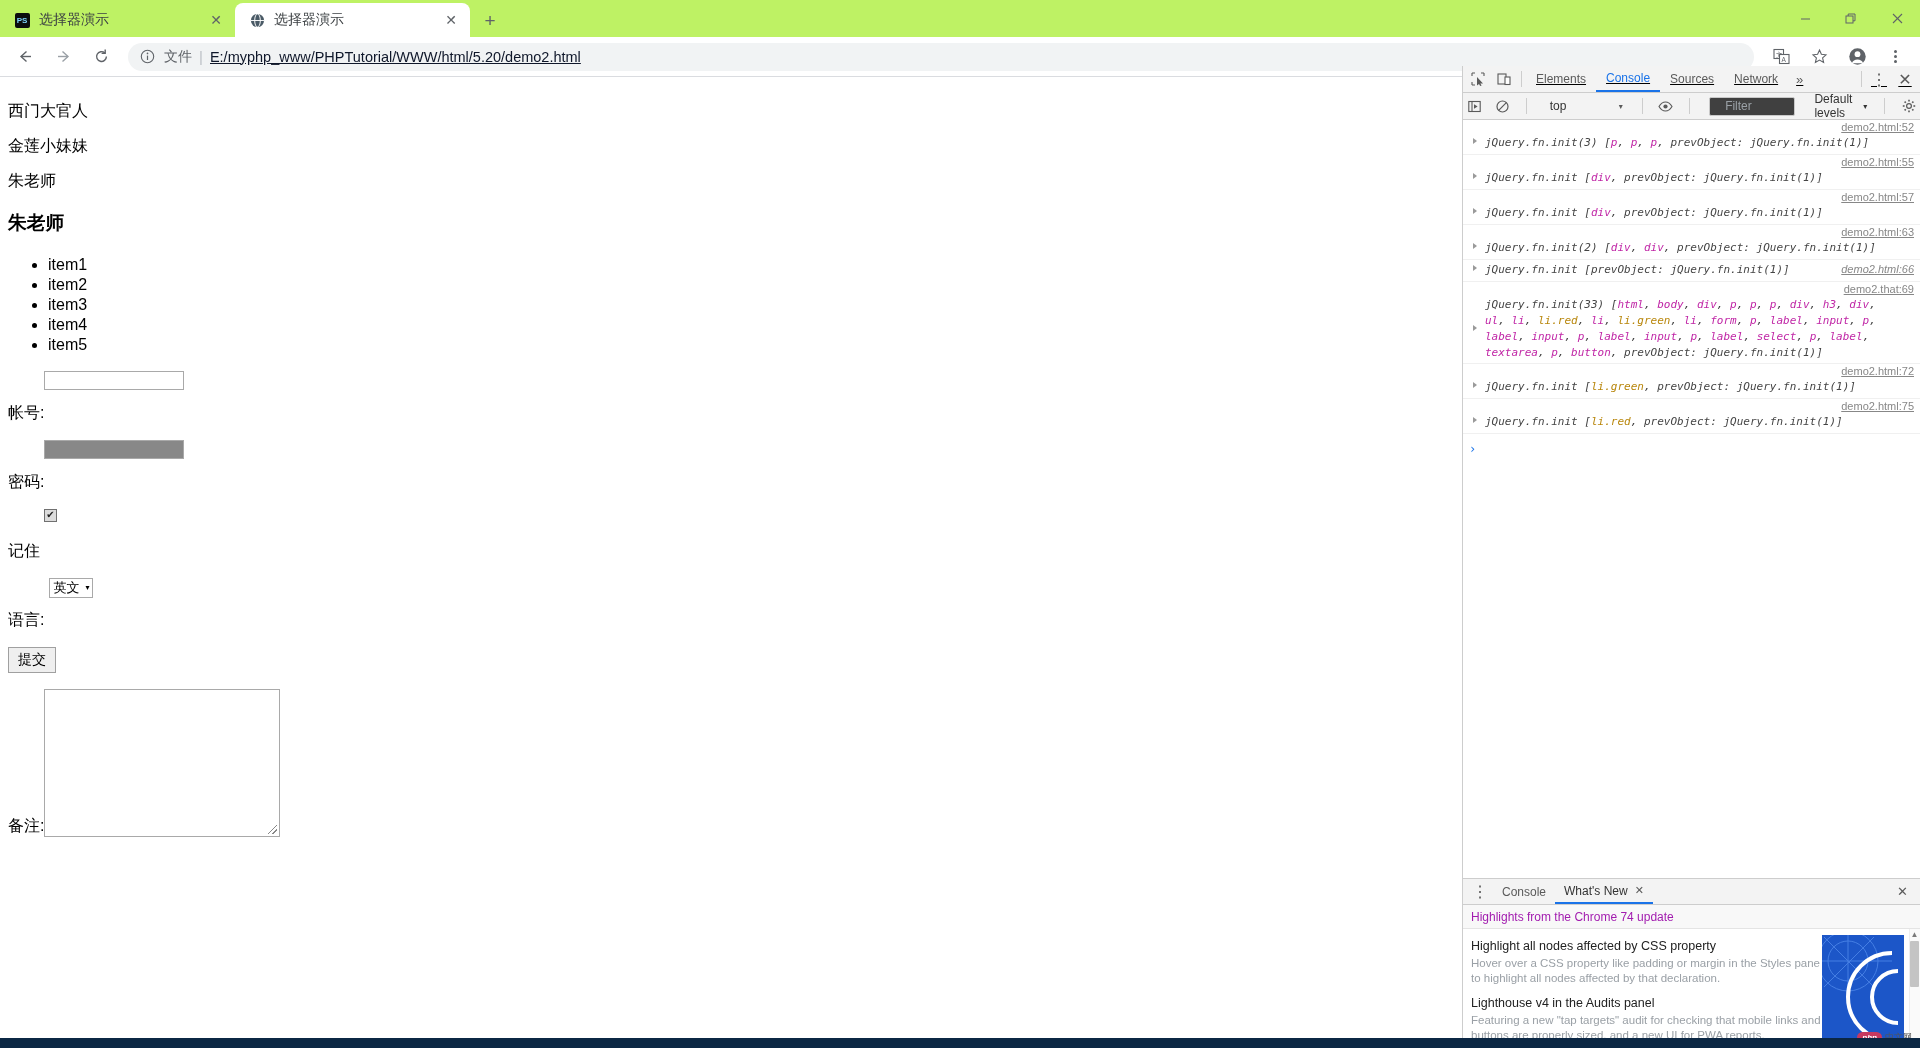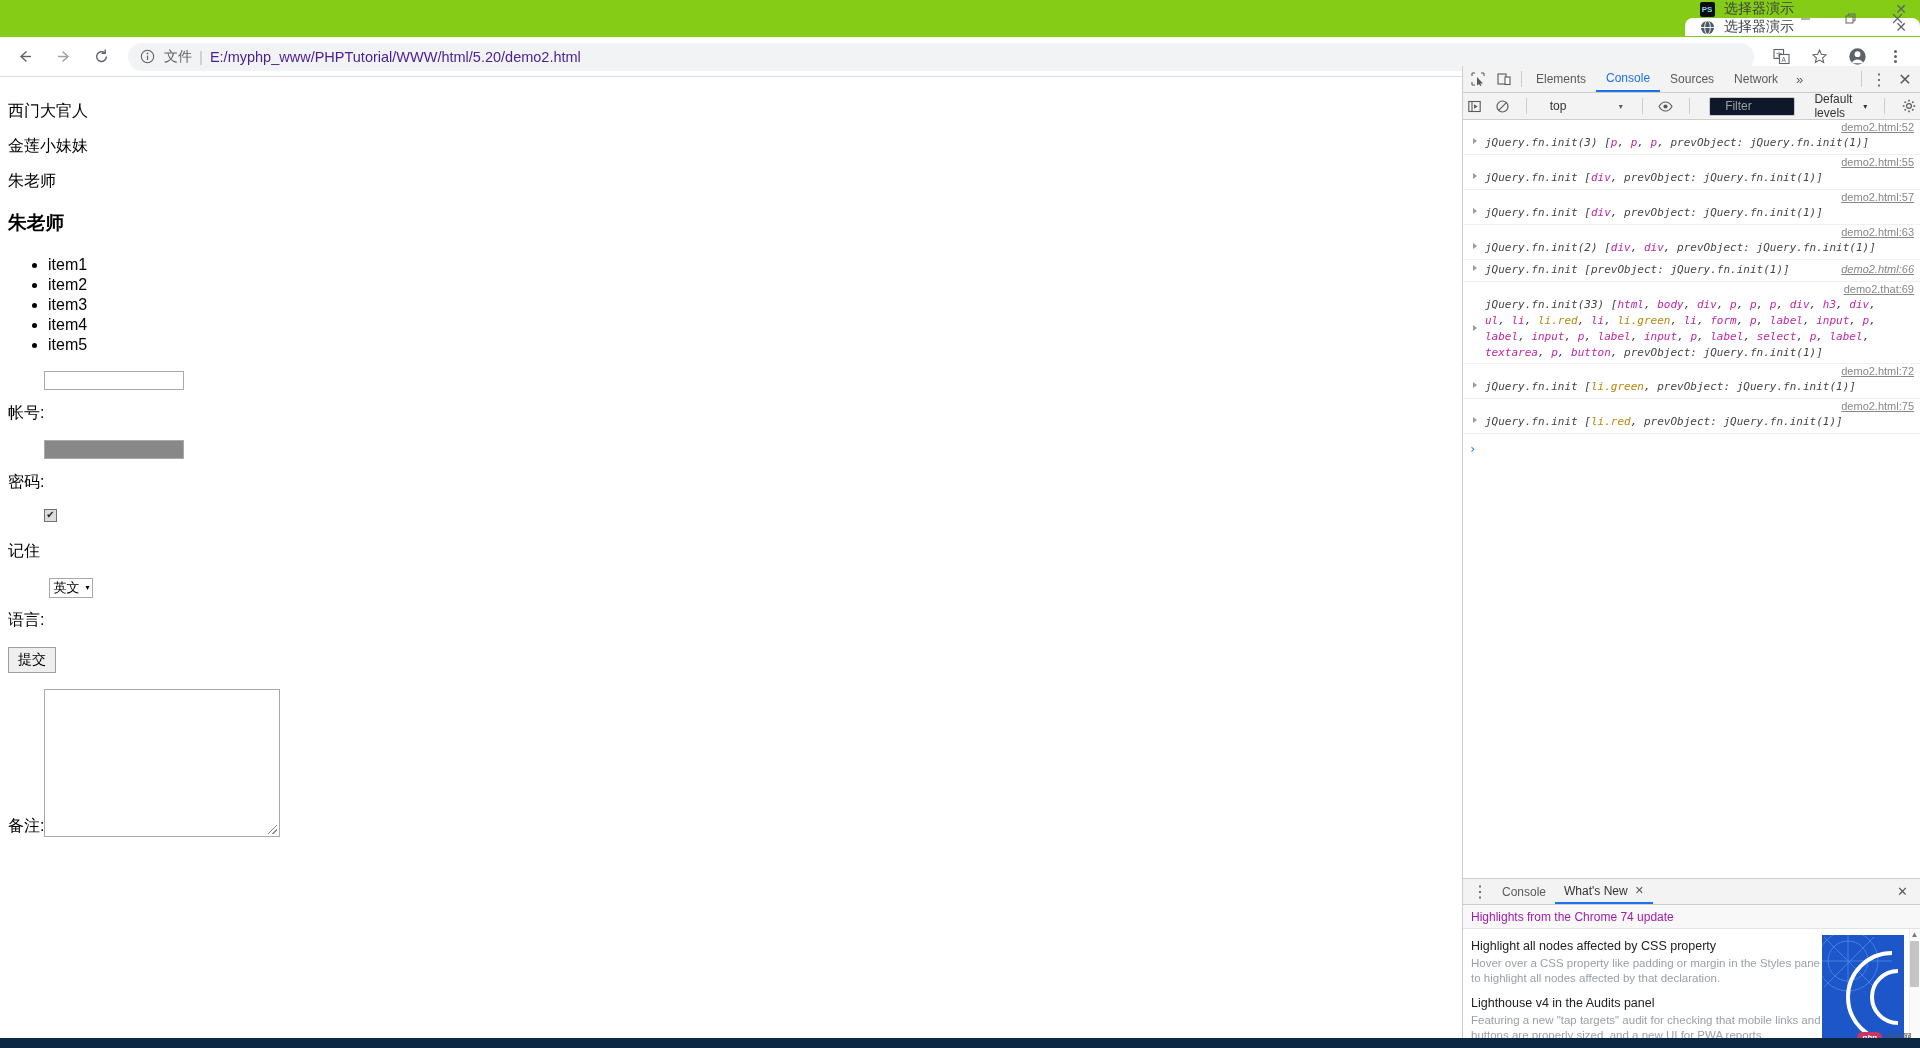--- a/index.html
+++ b/index.html
@@ -8,21 +8,21 @@
     width: 1920px; height: 1048px;
     overflow: hidden;
     font-family: "Liberation Sans", sans-serif;
     background: #ffffff;
   }
   #app { position: relative; width: 1920px; height: 1048px; background:#fff; }
 
   
   .tabstrip {
     position:absolute; left:0; top:0; width:1920px; height:37px;
-    background:#84cc16; display:flex; align-items:flex-end;flex-direction:column;
+    background:#bef264; display:flex; align-items:flex-end;
   }
   .tab {
     height:34px; width:235px; display:flex; align-items:center;
     padding:0 10px 0 14px; font-size:14px; color:#3c4043; position:relative;
   }
   .tab.inactive { background:transparent; }
   .tab.active {
     background:#ffffff; border-radius:8px 8px 0 0;
   }
   .tab-favicon {
@@ -67,21 +67,21 @@
     justify-content:center;color:#5f6368;margin:0 3px;flex:0 0 32px;
   }
   .omnibox {
     flex:1 1 auto; height:28px; background:#f1f3f4; border-radius:14px;
     display:flex; align-items:center; padding:0 12px; margin:0 8px;
     font-size:15px; color:#202124; min-width:0;
   }
   .omni-info { width:16px;height:16px;flex:0 0 16px;margin-right:8px;color:#5f6368; }
   .omni-scheme { color:#5f6368; font-size:14px; margin-right:7px; }
   .omni-sep { color:#bdc1c6; margin-right:7px; }
-  .omni-url { color:#4c1d95; font-size:14.5px; white-space:nowrap; overflow:hidden; }
+  .omni-url { color:#0f172a; font-size:14.5px; white-space:nowrap; overflow:hidden;text-decoration:underline; }
   .tb-right { display:flex; align-items:center; flex:0 0 auto; }
 
   
   .viewport {
     position:absolute; left:0; top:78px; width:1462px; height:1026px;
     background:#ffffff; overflow:hidden;
   }
   .pagecontent { padding:8px; font-size:16px; color:#000; font-family:"Liberation Sans", sans-serif; }
   .pagecontent p { margin:16px 0; font-size:16px; line-height:1.18; }
   .pagecontent h3 { margin:19px 0; font-size:18.7px; font-weight:bold; }
@@ -131,42 +131,42 @@
   }
 
   
   .devtools {
     position:absolute; left:1462px; top:66px; width:458px; height:982px;
     background:#ffffff; border-left:1px solid #cdcdcd;
     font-family:"Liberation Sans", sans-serif;
   }
   .dt-tabbar {
     height:27px;display:flex;align-items:center;border-bottom:1px solid #cdcdcd;
-    background:#f3f3f3;padding:0 2px;
+    background:#f3f3f3;padding:0 2px;text-decoration:underline;
   }
   .dt-iconbtn{ width:26px;height:24px;display:flex;align-items:center;justify-content:center;color:#5a5a5a; }
   .dt-vdiv{ width:1px;height:16px;background:#cdcdcd;margin:0 4px; }
   .dt-tab {
     height:26px;display:flex;align-items:center;padding:0 10px;font-size:12px;color:#5a5a5a;
   }
   .dt-tab.active { color:#1a73e8; border-bottom:2px solid #1a73e8; }
   .dt-more{ padding:0 8px;color:#5a5a5a;font-size:13px; }
   .dt-tab-spacer{ flex:1 1 auto; }
 
   .dt-filterbar {
     height:27px;display:flex;align-items:center;border-bottom:1px solid #cdcdcd;
     background:#f3f3f3;padding:0 3px;font-size:12px;color:#5a5a5a;gap:11px;
   }
   .ctx-select{
     display:flex;align-items:center;width:120px;height:19px;font-size:12px;
     color:#333;padding:0 4px;margin-left:4px;
   }
   .ctx-select .cs-caret{ margin-left:auto;font-size:8px;color:#5a5a5a; }
   .filter-input{
-    width:115px;height:19px;border:1px solid #c9c9c9;background:#0f172a;border-radius:2px;
+    width:115px;height:19px;border:1px solid #c9c9c9;background:#404040;border-radius:2px;
     font-size:12px;color:#9aa0a6;padding:0 15px;display:flex;align-items:center;margin-left:4px;
   }
   .levels{ display:flex;align-items:center;font-size:12px;color:#333;margin-left:8px; }
   .levels .lv-caret{ margin-left:5px;font-size:8px; }
 
   .console-body{
     position:absolute;left:0;top:54px;right:0;bottom:170px;overflow:hidden;background:#fff;
     font-family:"DejaVu Sans Mono", monospace;
   }
   .cmsg{

